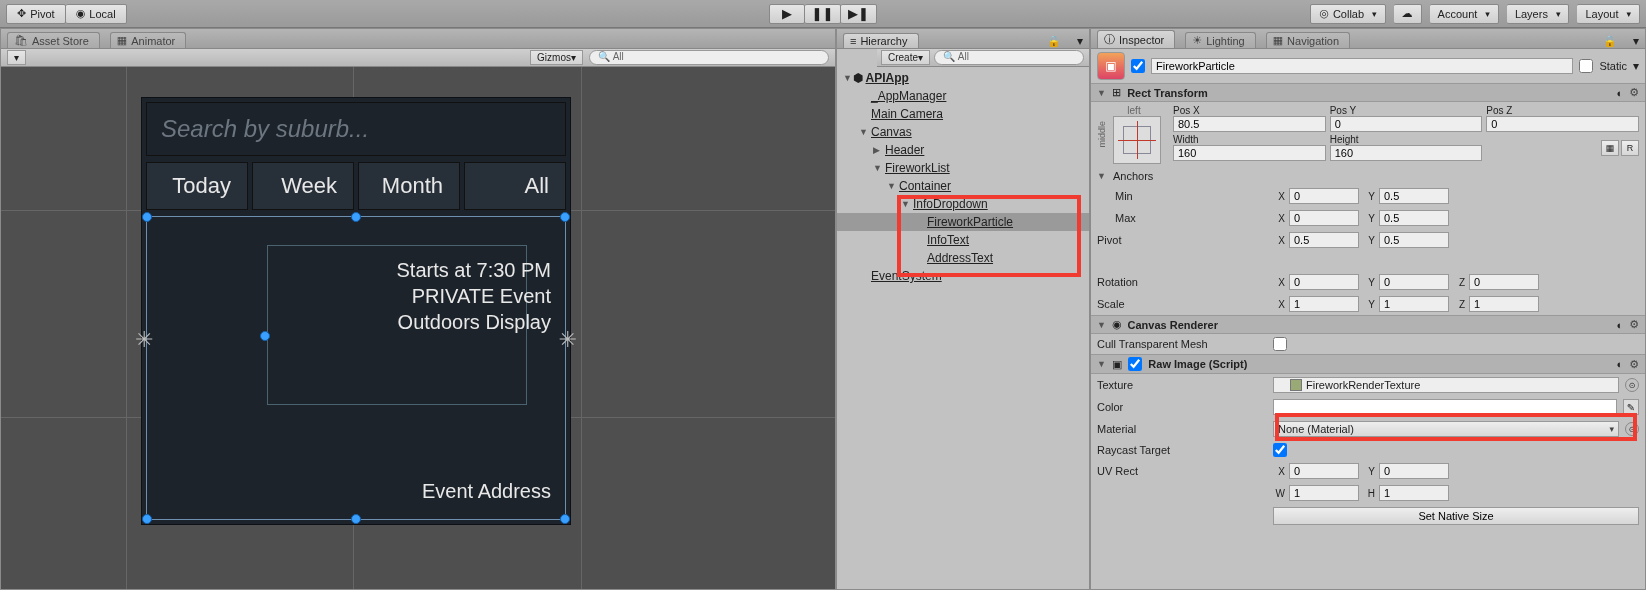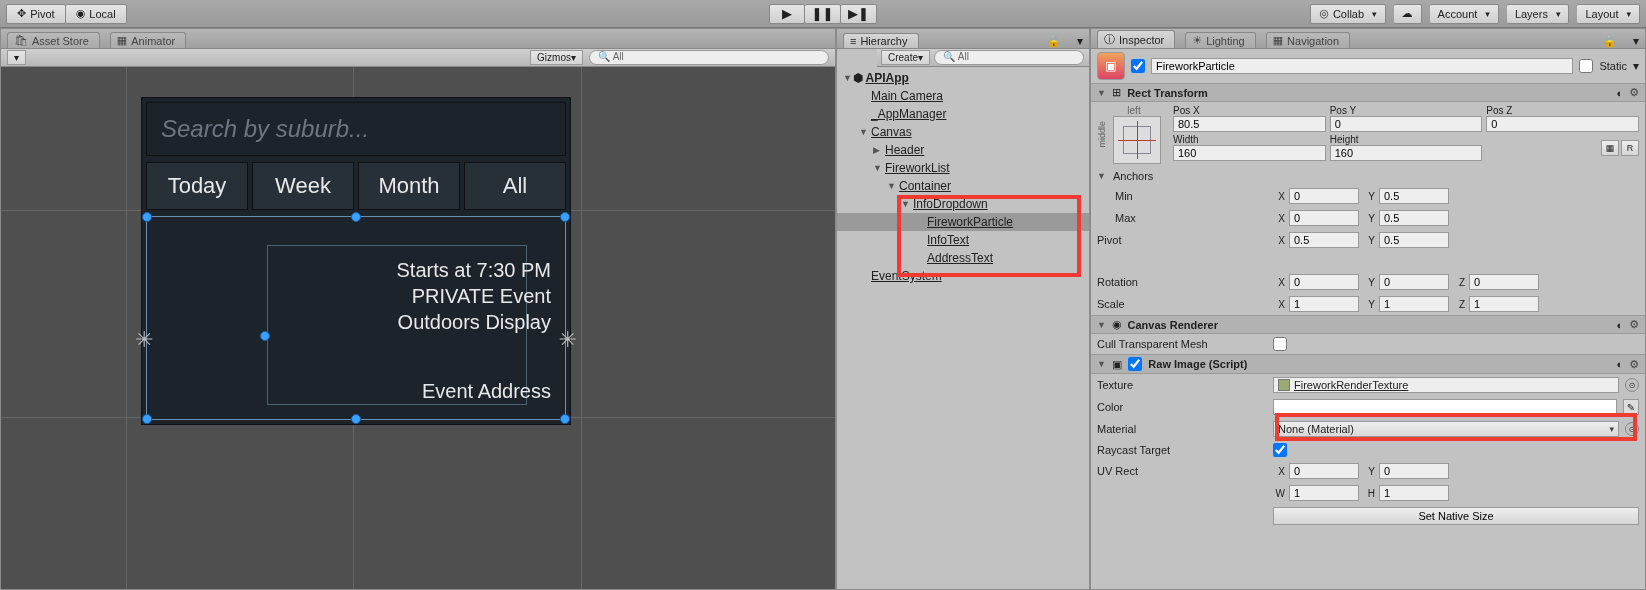--- a/index.html
+++ b/index.html
@@ -28,22 +28,22 @@
 .scene-toolbar .sp { flex: 1; }
 .mini-btn { height: 15px; background: linear-gradient(#e6e6e6,#d3d3d3); border: 1px solid #999; font-size: 10px; padding: 0 6px; display: inline-flex; align-items: center; }
 .search-field { height: 15px; border: 1px solid #999; border-radius: 8px; background: #eee; padding: 0 8px; width: 240px; font-size: 10px; color: #666; }
 .scene-view { position: absolute; top: 38px; left: 0; right: 0; bottom: 0; background: #4f4f4f; overflow: hidden; }
 .gridline { position: absolute; background: #666; }
 
 
 .app-card { position: absolute; left: 140px; top: 30px; width: 430px; background: #1c232a; border: 1px solid #0d1014; }
 .app-search { border: 1px solid #111; margin: 4px 4px 6px 4px; height: 54px; display: flex; align-items: center; padding: 0 14px; font-style: italic; color: #6d7680; font-size: 24px; }
 .app-tabs { display: flex; gap: 4px; padding: 0 4px 6px 4px; }
-.app-tab { flex: 1; background: #272f38; border: 1px solid #111; color: #e8e8e8; font-size: 22px; text-align: center; padding: 10px 16px; }
-.event-card { margin: 0 4px 4px 4px; border: 1px solid #6e90b0; background: #1c232a; height: 204px; position: relative; color: #e8e8e8; font-size: 20px; }
+.app-tab { flex: 1; background: #272f38; border: 1px solid #111; color: #e8e8e8; font-size: 22px; text-align: right; padding: 10px 16px; }
+.event-card { margin: 0 4px 4px 4px; border: 1px solid #6e90b0; background: #1c232a; height: 304px; position: relative; color: #e8e8e8; font-size: 20px; }
 .event-info { position: absolute; right: 14px; top: 40px; text-align: right; line-height: 26px; }
 .event-addr { position: absolute; right: 14px; bottom: 16px; }
 .sel-handle { width: 10px; height: 10px; border-radius: 50%; background: #3aa0ff; border: 1px solid #1260b0; position: absolute; }
 .star { position: absolute; color: #bbb; font-size: 22px; }
 .inner-sel { position: absolute; border: 1px solid #4a6370; }
 
 
 .hier-panel { position: absolute; top: 28px; left: 836px; width: 254px; bottom: 0; background: #c2c2c2; border: 1px solid #8b8b8b; }
 .hier-toolbar { height: 18px; background: linear-gradient(#cfcfcf,#b8b8b8); border-bottom: 1px solid #888; display: flex; align-items: center; padding: 0 4px; gap: 4px; margin-left: 40px; }
 .tree { font-size: 12px; padding-top: 2px; }
@@ -77,21 +77,21 @@
 .anchor-box .cross-h { position: absolute; left: 4px; right: 4px; top: 50%; height: 1px; background: #c0392b; }
 .anchor-box .cross-v { position: absolute; top: 4px; bottom: 4px; left: 50%; width: 1px; background: #c0392b; }
 .xyz-row { display: flex; gap: 4px; align-items: center; }
 .xyz-row .axis { font-size: 10px; width: 12px; text-align: right; }
 .xyz-row .field { width: 70px; flex: none; }
 .chk { width: 14px; height: 14px; }
 .btn-wide { background: linear-gradient(#eee,#d6d6d6); border: 1px solid #999; height: 18px; font-size: 11px; text-align: center; padding: 0 10px; flex: 1; }
 .small-sq { width: 18px; height: 16px; background: linear-gradient(#eee,#d6d6d6); border: 1px solid #999; font-size: 9px; display: inline-flex; align-items: center; justify-content: center; }
 .color-sw { flex: 1; height: 16px; background: #fff; border: 1px solid #999; }
 .eyed { width: 16px; height: 16px; border: 1px solid #999; background: #ddd; display: inline-flex; align-items: center; justify-content: center; font-size: 10px;}
-.texture-slot { flex: 1; height: 16px; background: #eee; border: 1px solid #999; padding: 0 4px; font-size: 11px; display: flex; align-items: center; gap: 4px; text-decoration: underline; }
+.texture-slot { flex: 1; height: 16px; background: #eee; border: 1px solid #999; padding: 0 16px; font-size: 11px; display: flex; align-items: center; gap: 4px; }
 .texture-slot .sw { width: 12px; height: 12px; background: #9a7; border: 1px solid #777; }
 .circ { width: 14px; height: 14px; border: 1px solid #888; border-radius: 50%; display: inline-flex; align-items: center; justify-content: center; font-size: 8px; }
 .v-label { writing-mode: vertical-rl; transform: rotate(180deg); font-size: 9px; color: #666; }
 </style>
 </head>
 <body>
 
 <div class="toolbar">
   <div class="toolbar-group" style="margin-left:6px">
     <div class="tbtn">✥ <span>Pivot</span></div>
@@ -179,25 +179,25 @@
     <div class="search-field" style="width:150px">🔍 <span>All</span></div>
   </div>
   <div class="tree">
     <div class="tree-row bold">
         <span class="tw">▼</span>
         <span>⬢</span>
         <span class="lbl">APIApp</span>
       </div>
     <div class="tree-row indent-1">
         <span class="tw"></span>
+        <span class="lbl">_AppManager</span>
+      </div>
+    <div class="tree-row indent-1">
+        <span class="tw"></span>
         <span class="lbl">Main Camera</span>
-      </div>
-    <div class="tree-row indent-1">
-        <span class="tw"></span>
-        <span class="lbl">_AppManager</span>
       </div>
     <div class="tree-row indent-1">
         <span class="tw">▼</span>
         <span class="lbl">Canvas</span>
       </div>
     <div class="tree-row indent-2">
         <span class="tw">▶</span>
         <span class="lbl">Header</span>
       </div>
     <div class="tree-row indent-2">

